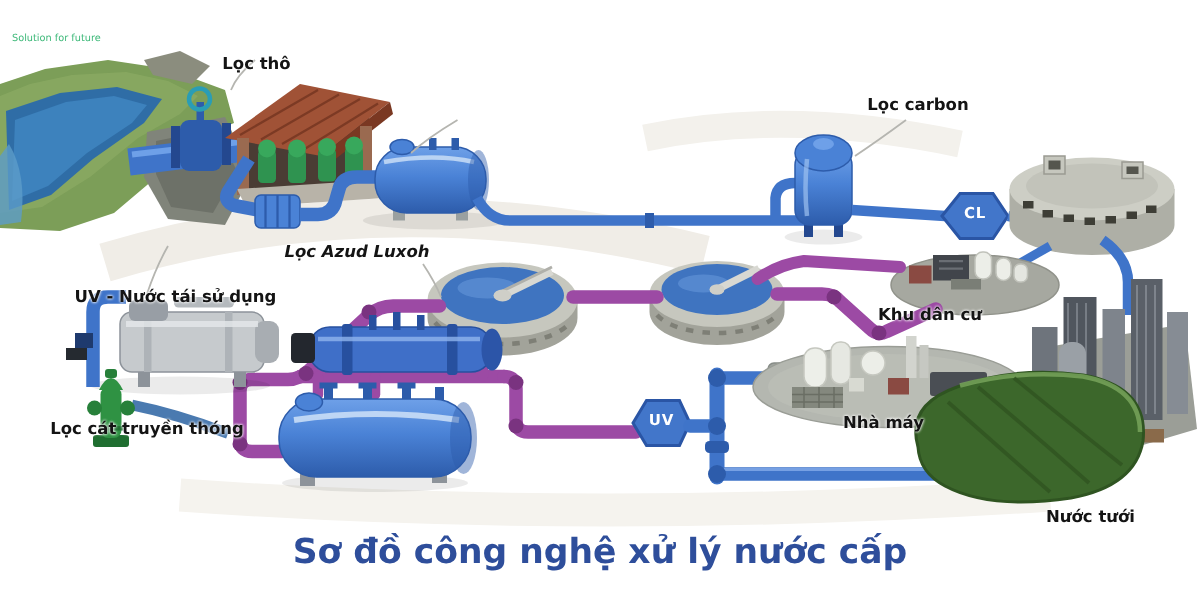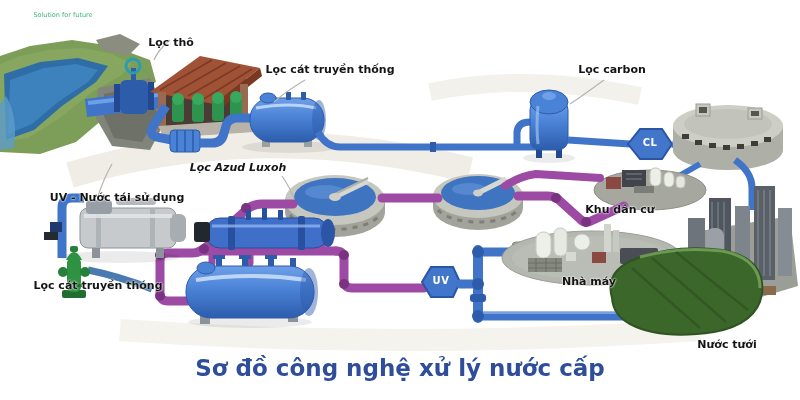--- a/index.html
+++ b/index.html
@@ -7,21 +7,21 @@
          font-family:"DejaVu Sans","Liberation Sans",sans-serif;}
   .stage svg{position:absolute;left:0;top:0;}
   .lbl{position:absolute;transform:translateX(-50%);font-size:11px;font-weight:bold;
        color:#141414;white-space:nowrap;text-shadow:0 0 2px #ffffff,0 0 2px #ffffff;}
   .boxlbl{position:absolute;transform:translateX(-50%);font-size:10px;font-weight:bold;
           color:#ffffff;white-space:nowrap;letter-spacing:.5px;}
   .title{position:absolute;left:0;top:355px;width:100%;text-align:center;
          font-size:23px;font-weight:bold;color:#2e4e9b;}
   .logo{position:absolute;left:8px;top:7px;width:110px;}
   .logo .name{font-size:23px;font-weight:bold;color:#3cb878;letter-spacing:1px;line-height:1;}
-  .logo .tag{font-size:6.5px;color:#3cb878;text-align:center;margin-top:4px;}
+  .logo .tag{font-size:6.5px;color:#3cb878;text-align:left;margin-top:14px;}
 </style>
 </head>
 <body>
 
 <div class="stage">
 
 <svg viewBox="0 0 800 400" width="800" height="400">
   <defs>
     <linearGradient id="tankG" x1="0" y1="0" x2="0" y2="1">
       <stop offset="0" stop-color="#6ea0e8"></stop>
@@ -310,21 +310,20 @@
     <path d="M112,164 Q104,178 98,196"></path>
     <path d="M282,176 Q290,188 294,198"></path>
   </g>
 </svg>
 
 <div class="logo">
   <div class="tag">Solution for future</div>
 </div>
 
 <div class="lbl" style="left:171px;top:24px;margin-top:12px;">Lọc thô</div>
-<div class="lbl" style="left:330px;top:63px;">Lọc cát truyền thống</div>
 <div class="lbl" style="left:612px;top:63px;">Lọc carbon</div>
 <div class="lbl" style="left:117px;top:147px;margin-top:44px;">UV - Nước tái sử dụng</div>
 <div class="lbl" style="left:238px;top:161px;font-style:italic;">Lọc Azud Luxoh</div>
 <div class="lbl" style="left:98px;top:279px;">Lọc cát truyền thóng</div>
 <div class="lbl" style="left:620px;top:203px;text-align:right;">Khu dân cư</div>
 <div class="lbl" style="left:589px;top:275px;">Nhà máy</div>
 <div class="lbl" style="left:727px;top:338px;">Nước tưới</div>
 
 <div class="boxlbl" style="left:650px;top:137px;">CL</div>
 <div class="boxlbl" style="left:441px;top:275px;">UV</div>

